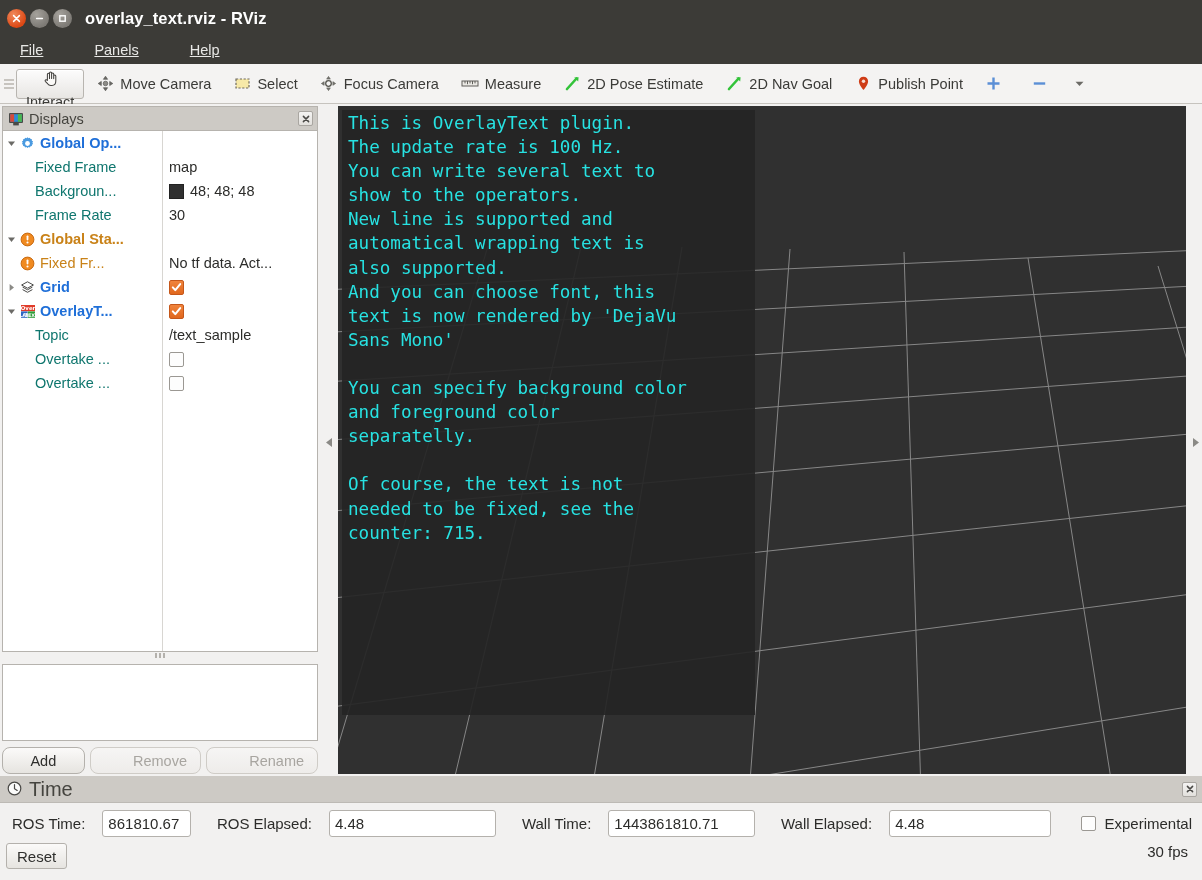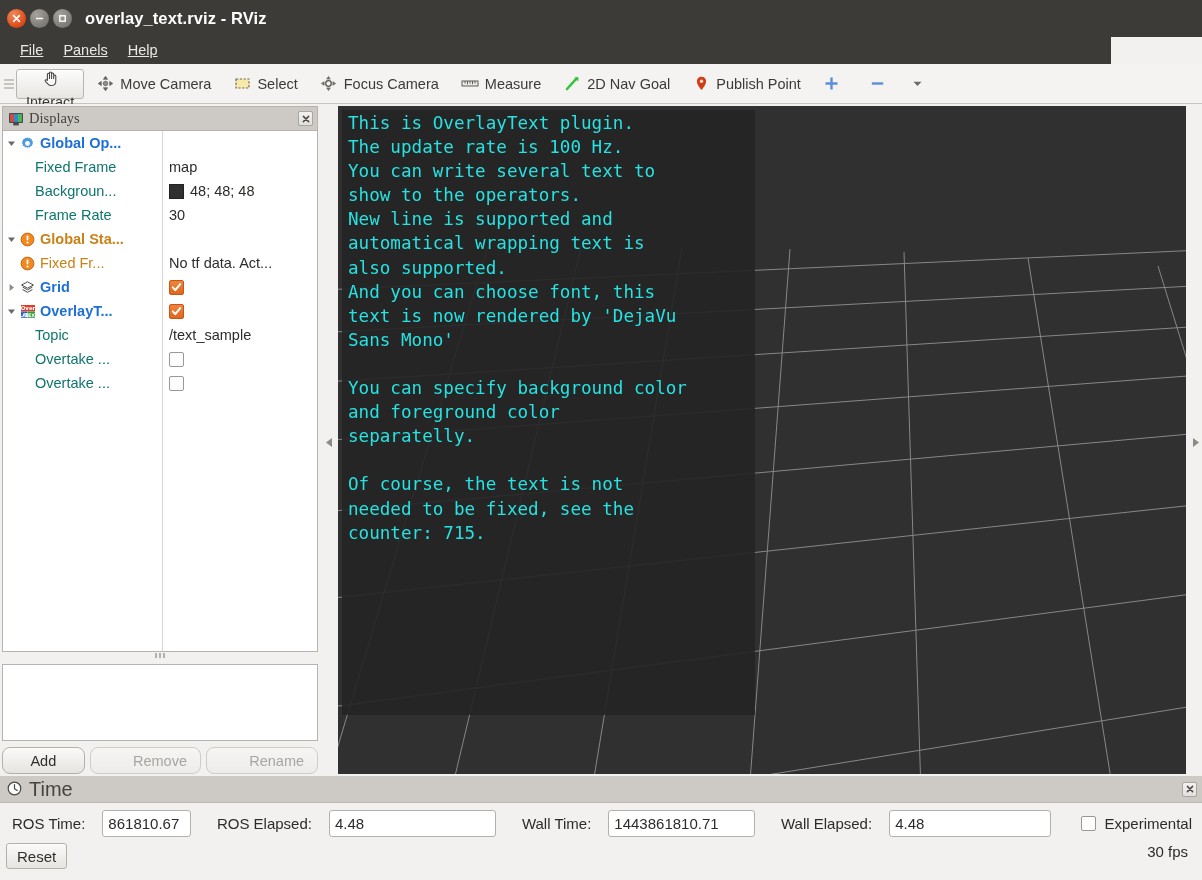--- a/index.html
+++ b/index.html
@@ -23,22 +23,22 @@
   .wbtn.min   { background: radial-gradient(circle at 35% 30%, #a5a29c, #7d7a75 70%); }
   .wbtn.max   { background: radial-gradient(circle at 35% 30%, #a5a29c, #7d7a75 70%); }
   .wbtn svg { display:block; }
   #wintitle {
     margin-left: 13px; color: #ffffff; font-size: 16.5px; font-weight: bold;
     letter-spacing: .1px;
   }
 
   
   #menubar {
-    position: absolute; left: 0; top: 37px; width: 1111px; height: 27px;
-    background: #3c3b37; display: flex; align-items: center; padding-left: 10px;
+    position: absolute; left: 0; top: 37px; width: 1202px; height: 27px;
+    background: #3c3b37; display: flex; align-items: center; padding-left: 10px; gap: 31px;
   }
   .menu-item {
     color: #e8e8e6; font-size: 14.5px; padding: 2px 10px 3px 10px;
     cursor: default;
   }
   .menu-item .u { text-decoration: underline; }
 
   
   #toolbar {
     position: absolute; left: 0; top: 64px; width: 1202px; height: 40px;
@@ -73,21 +73,21 @@
   
   #displays-dock {
     position: absolute; left: 2px; top: 2px; width: 316px; height: 668px;
     display: flex; flex-direction: column;
   }
   #displays-header {
     height: 24px; background: #cdcac5; display: flex; align-items: center;
     padding: 0 4px 0 5px; border: 1px solid #b6b3ae; border-bottom: none;
   }
   #displays-header .hicon { width: 16px; height: 16px; margin-right: 5px; }
-  #displays-header .htxt { font-size: 14.5px; color: #45443f; flex: 1; font-family: Liberation Serif, serif; }
+  #displays-header .htxt { font-size: 14.5px; color: #45443f; flex: 1; }
   .dock-x {
     width: 15px; height: 15px; border: 1px solid #a9a6a1; border-radius: 2px;
     background: linear-gradient(to bottom,#f4f3f2,#e2e0dc);
     display:flex; align-items:center; justify-content:center;
     font-size: 10px; color: #4a4946; line-height: 1;
   }
 
   #tree {
     flex: 1 1 auto; background: #ffffff; border: 1px solid #b6b3ae;
     position: relative; overflow: hidden;
@@ -287,20 +287,29 @@
   <div class="tbtn">
     <span class="ico">
       <svg width="18" height="17" viewBox="0 0 18 17">
         <rect x="1" y="6" width="16" height="5" fill="#ebe9e5" stroke="#5e5d59" stroke-width="1"></rect>
         <path d="M4 6 v2.4 M6.5 6 v3.2 M9 6 v2.4 M11.5 6 v3.2 M14 6 v2.4" stroke="#5e5d59" stroke-width="1"></path>
       </svg>
     </span>
     <span>Measure</span>
   </div>
 
+  <div class="tbtn">
+    <span class="ico">
+      <svg width="17" height="17" viewBox="0 0 17 17">
+        <path d="M3 14 L12.5 3.5" stroke="#33c33a" stroke-width="2.6" stroke-linecap="round"></path>
+        <path d="M10.2 2.4 L14.6 2.2 L14.2 6.6 Z" fill="#33c33a"></path>
+      </svg>
+    </span>
+    <span>2D Pose Estimate</span>
+  </div>
 
   <div class="tbtn">
     <span class="ico">
       <svg width="17" height="17" viewBox="0 0 17 17">
         <path d="M3 14 L12.5 3.5" stroke="#33c33a" stroke-width="2.6" stroke-linecap="round"></path>
         <path d="M10.2 2.4 L14.6 2.2 L14.2 6.6 Z" fill="#33c33a"></path>
       </svg>
     </span>
     <span>2D Nav Goal</span>
   </div>

